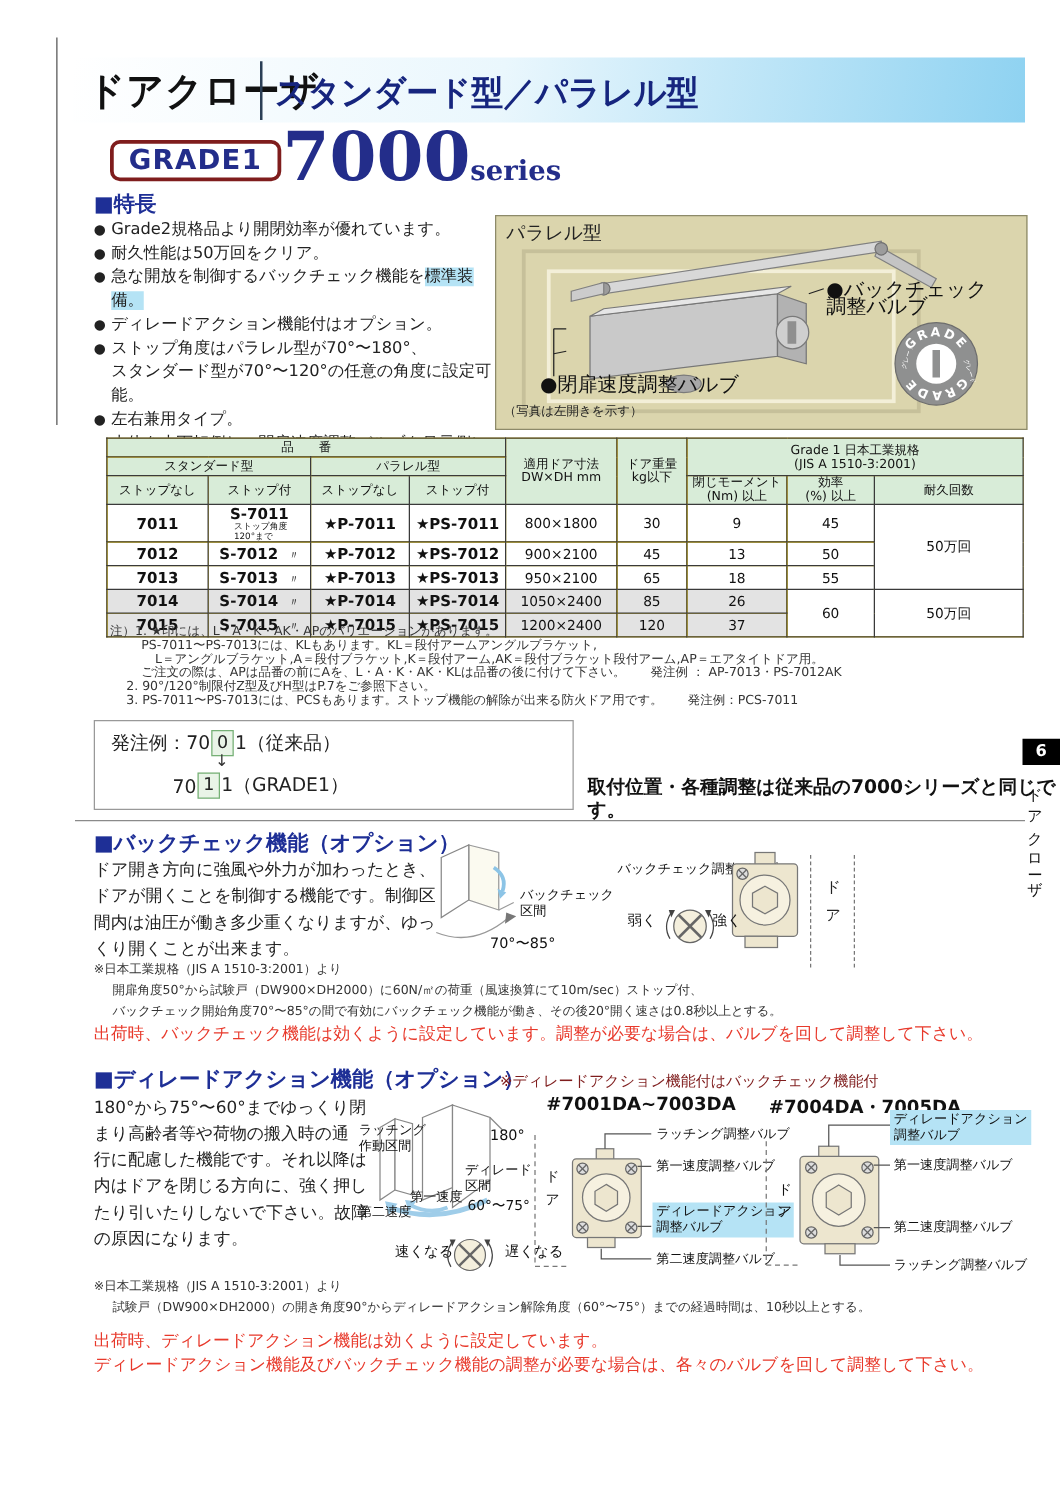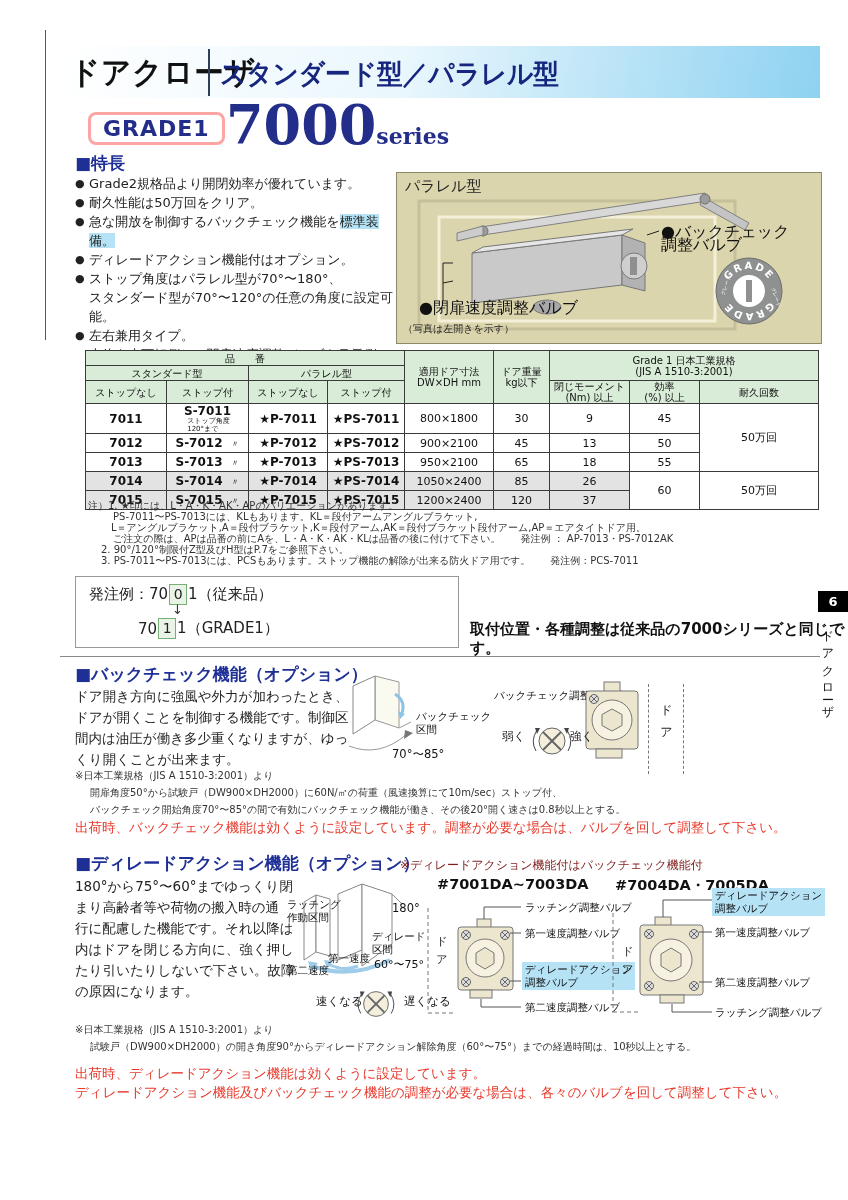--- a/index.html
+++ b/index.html
@@ -10,21 +10,21 @@
   
   .left-rule{left:45px;top:30px;width:1px;height:310px;background:#555;}
   .band{left:58px;top:46px;width:762px;height:52px;
         background:linear-gradient(100deg,#ffffff 0%,#eaf7fd 45%,#8ed2f1 100%);}
   .band-title{left:70px;top:52px;font-size:31px;font-weight:bold;color:#111;
               transform:scaleX(.95);transform-origin:left;letter-spacing:1px;}
   .band-divider{left:208px;top:49px;width:2px;height:47px;background:#2b3f56;}
   .band-sub{left:220px;top:56px;font-size:27px;font-weight:bold;color:#16257e;
             transform:scaleX(.95);transform-origin:left;}
 
-  .badge{left:88px;top:112px;border:3px solid #fca5a5;border-radius:8px;
+  .badge{left:88px;top:112px;border:3px solid #7f1d1d;border-radius:8px;
          color:#232d8a;font-size:22px;font-weight:bold;padding:1px 12px;letter-spacing:1px;}
   .series-num{left:226px;top:100px;font-family:"DejaVu Serif",serif;font-weight:bold;
               color:#232d8a;font-size:54px;line-height:50px;}
   .series-suffix{font-size:22px;font-family:"DejaVu Serif",serif;font-weight:bold;}
 
   
   .sec-head{font-size:17px;font-weight:bold;color:#1e2f96;}
   .feat-wrap{left:75px;top:174px;width:322px;font-size:13px;line-height:19px;color:#222;}
   .feat-line{display:flex;}
   .feat-line .bullet{width:14px;flex:none;font-size:11px;line-height:19px;}
@@ -147,21 +147,21 @@
 
       <line x1="250" y1="62" x2="262" y2="58" stroke="#222"></line>
       <line x1="46" y1="90" x2="46" y2="128" stroke="#222"></line>
       <line x1="46" y1="90" x2="56" y2="90" stroke="#222"></line>
       <line x1="46" y1="110" x2="56" y2="108" stroke="#222"></line>
     </svg>
     <div class="abs photo-lbl" style="left:264px;top:52px;">
       <div>●バックチェック</div>
       <div>調整バルブ</div>
     </div>
-    <div class="abs photo-lbl" style="left:22px;top:128px;">●閉扉速度調整バルブ</div>
+    <div class="abs photo-lbl" style="left:35px;top:128px;">●閉扉速度調整バルブ</div>
     <div class="abs photo-caption">（写真は左開きを示す）</div>
 
     <svg class="abs" style="left:318px;top:84px;" width="68" height="68" viewBox="0 0 68 68">
       <defs>
         <path id="arcTop" d="M 10,36 A 24 24 0 0 1 58,36"></path>
         <path id="arcBot" d="M 58,32 A 24 24 0 0 1 10,32"></path>
       </defs>
       <circle cx="34" cy="34" r="33" fill="#8f9090" stroke="#6d6d6d"></circle>
       <circle cx="34" cy="34" r="16" fill="#ffffff"></circle>
       <rect x="31" y="23" width="6" height="22" fill="#8f9090"></rect>
@@ -270,21 +270,21 @@
         <td class="bold gray">★PS-7015</td>
         <td class="gray">1200×2400</td>
         <td class="gray">120</td>
         <td class="gray">37</td>
       </tr>
     </tbody>
   </table>
 
   <div class="abs note" style="left:88px;top:500px;">注）1. ★印には、L・A・K・AK・APのバリエーションがあります。</div>
   <div class="abs note" style="left:113px;top:511px;">PS-7011〜PS-7013には、KLもあります。KL＝段付アームアングルブラケット,</div>
-  <div class="abs note" style="left:111px;top:522px;">L＝アングルブラケット,A＝段付ブラケット,K＝段付アーム,AK＝段付ブラケット段付アーム,AP＝エアタイトドア用。</div>
+  <div class="abs note" style="left:124px;top:522px;">L＝アングルブラケット,A＝段付ブラケット,K＝段付アーム,AK＝段付ブラケット段付アーム,AP＝エアタイトドア用。</div>
   <div class="abs note" style="left:113px;top:533px;">ご注文の際は、APは品番の前にAを、L・A・K・AK・KLは品番の後に付けて下さい。　　発注例 ： AP-7013・PS-7012AK</div>
   <div class="abs note" style="left:101px;top:544px;">2. 90°/120°制限付Z型及びH型はP.7をご参照下さい。</div>
   <div class="abs note" style="left:101px;top:555px;">3. PS-7011〜PS-7013には、PCSもあります。ストップ機能の解除が出来る防火ドア用です。　　発注例：PCS-7011</div>
 
   <div class="abs order-box">
     <div class="order-line" style="left:13px;top:7px;">
       <span>発注例：70</span>
         <span class="digit-box">0</span>
         <span>1（従来品）</span>
     </div>

